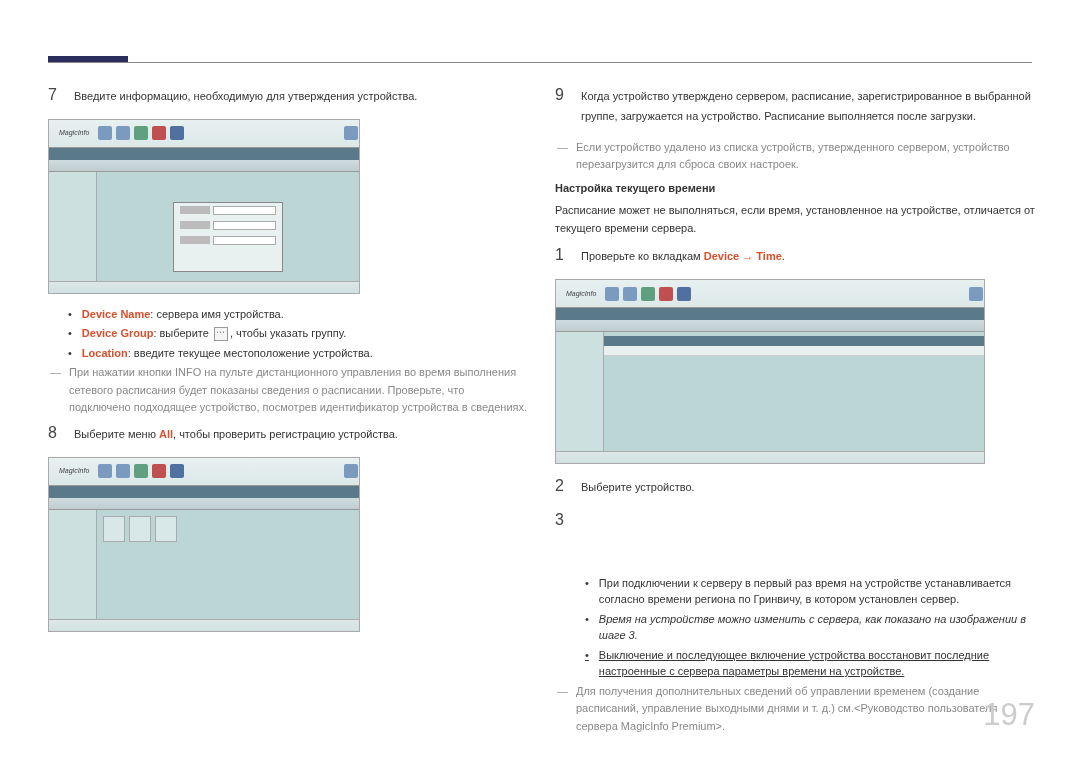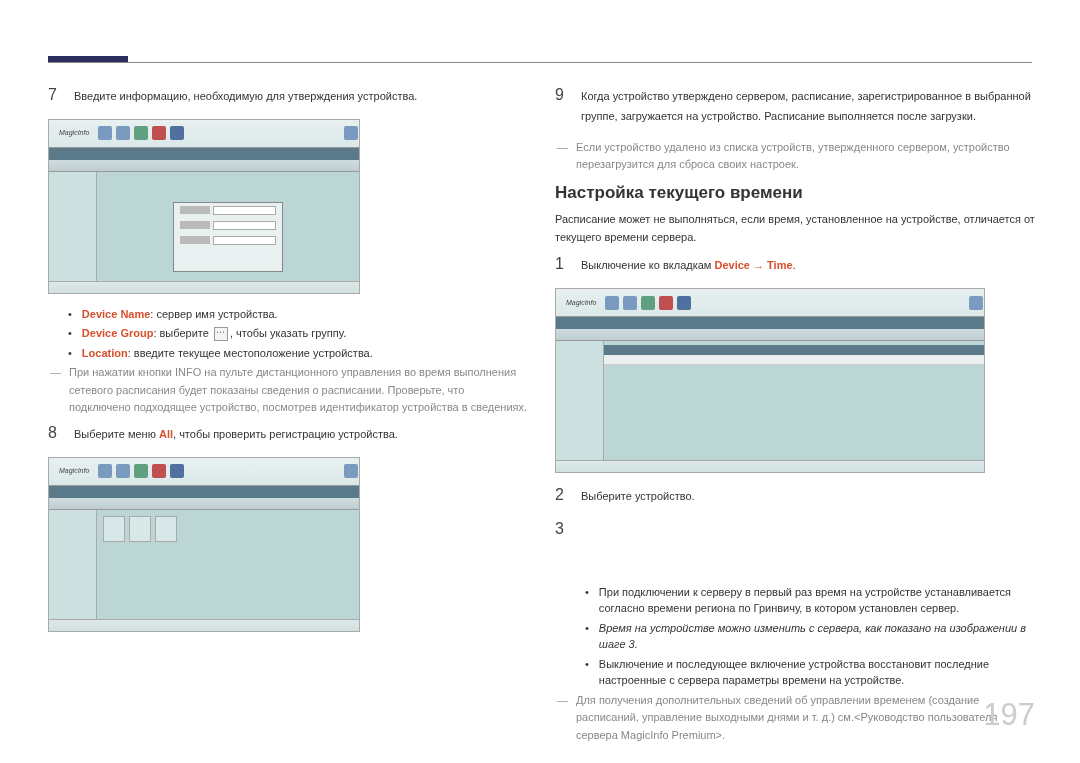--- a/index.html
+++ b/index.html
@@ -194,21 +194,21 @@
   }
   .ellipsis-btn::before {
     content: "⋯";
     position: absolute;
     top: -2px; left: 1px;
     font-size: 9px;
     color: #555;
   }
 
   h3.section-title {
-    font-size: 17px;
+    font-size: 11px;
     font-weight: bold;
     color: #333;
     margin: 4px 0 6px 0;
   }
 
   .page-num {
     position: absolute;
     bottom: 25px;
     right: 45px;
     font-size: 31px;
@@ -258,21 +258,21 @@
               <div class="lbl"></div>
               <div class="fld"></div>
             </div>
         </div>
       </div>
     </div>
     <div class="ss-footer"></div>
   </div>
 
   <div class="bullet">
-    <span><span class="red-bold">Device Name</span><span>: сервер имя устройства.</span></span>
+    <span><span class="red-bold">Device Name</span><span>: сервера имя устройства.</span></span>
   </div>
   <div class="bullet">
     <span>
       <span class="red-bold">Device Group</span><span>: выберите </span><span class="ellipsis-btn"></span><span>, чтобы указать группу.</span>
     </span>
   </div>
   <div class="bullet">
     <span><span class="red-bold">Location</span><span>: введите текущее местоположение устройства.</span></span>
   </div>
 
@@ -325,21 +325,21 @@
   <div class="note">
     <span>Если устройство удалено из списка устройств, утвержденного сервером, устройство перезагрузится для сброса своих настроек.</span>
   </div>
 
   <h3 class="section-title">Настройка текущего времени</h3>
   <p style="margin-bottom:8px; line-height:1.6;">Расписание может не выполняться, если время, установленное на устройстве, отличается от текущего времени сервера.</p>
 
   <div class="num-step">
     <div class="num">1</div>
     <div class="txt">
-      <span>Выключение ко вкладкам </span><span class="red-bold">Device</span><span class="red-bold"> → </span><span class="red-bold">Time</span><span>.</span>
+      <span>Проверьте ко вкладкам </span><span class="red-bold">Device</span><span class="red-bold"> → </span><span class="red-bold">Time</span><span>.</span>
     </div>
   </div>
 
   <div class="screenshot" style="width:430px; height:185px;">
     <div class="ss-top">
       <span class="ss-logo">MagicInfo</span>
       <span class="ss-ico"></span>
       <span class="ss-ico"></span>
       <span class="ss-ico grn"></span>
       <span class="ss-ico red"></span>
@@ -369,21 +369,21 @@
   <div class="num-step">
     <div class="num">3</div>
   </div>
 
   <div class="bullet" style="padding-left:30px;margin-top:44px;">
     <span>При подключении к серверу в первый раз время на устройстве устанавливается согласно времени региона по Гринвичу, в котором установлен сервер.</span>
   </div>
   <div class="bullet" style="padding-left:30px;font-style:italic;">
     <span>Время на устройстве можно изменить с сервера, как показано на изображении в шаге 3.</span>
   </div>
-  <div class="bullet" style="padding-left:30px;">
+  <div class="bullet" style="padding-left:30px;text-decoration:underline;">
     <span>Выключение и последующее включение устройства восстановит последние настроенные с сервера параметры времени на устройстве.</span>
   </div>
 
   <div class="note">
     <span>Для получения дополнительных сведений об управлении временем (создание расписаний, управление выходными днями и т. д.) см.&lt;Руководство пользователя сервера MagicInfo Premium&gt;.</span>
   </div>
 
 </div>
 
 <div class="page-num">197</div>

